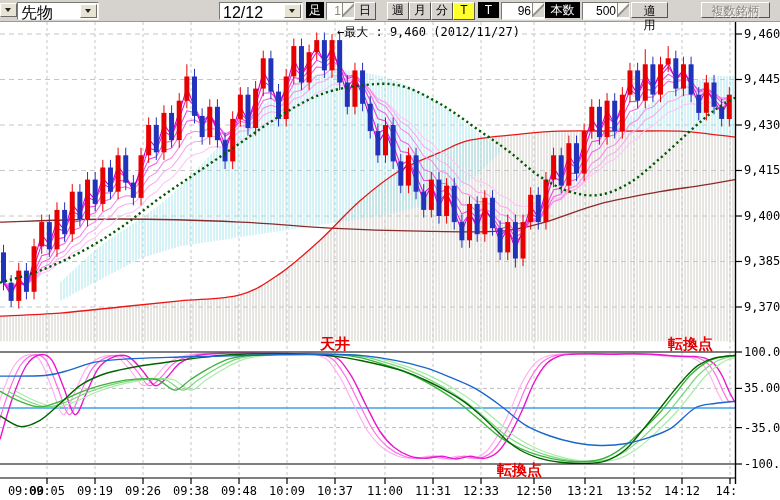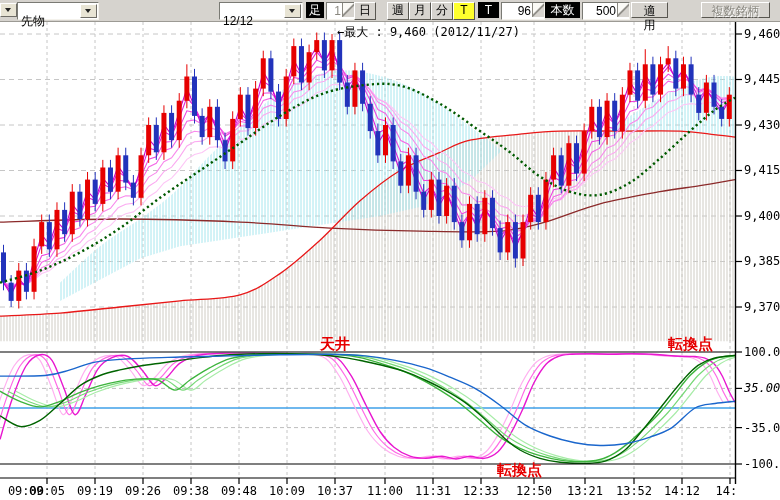--- a/index.html
+++ b/index.html
@@ -4,21 +4,21 @@
 <style>
   html,body{margin:0;padding:0;background:#fff;}
   .app{position:relative;width:780px;height:500px;overflow:hidden;background:#fff;
        font-family:"Liberation Sans","DejaVu Sans",sans-serif;}
   svg{position:absolute;left:0;top:0;}
   
   .toolbar{position:absolute;left:0;top:0;width:780px;height:21px;background:#d6d3ce;
            border-bottom:1px solid #9c9a94;z-index:50;}
   .combo{position:absolute;top:2px;height:16px;background:#fff;border:1px solid;
          border-color:#7a7a74 #f4f2ec #f4f2ec #7a7a74;}
-  .combo-text{position:absolute;left:3px;top:11px;font-size:12px;line-height:14px;color:#000;white-space:nowrap;}
+  .combo-text{position:absolute;left:3px;top:3px;font-size:16px;line-height:14px;color:#000;white-space:nowrap;}
   .combo-btn{position:absolute;right:1px;top:1px;width:15px;height:12px;background:#e8e4d4;
              border:1px solid;border-color:#fff #6e6c66 #6e6c66 #fff;text-align:center;}
   .combo-btn:after{content:"";position:absolute;left:4px;top:4px;border:3px solid transparent;border-top:4px solid #222;}
   .blk{position:absolute;top:2px;height:16px;background:#000;color:#fff;font-size:12px;
        line-height:16px;text-align:center;}
   .pbtn{position:absolute;top:2px;width:20px;height:16px;background:#d6d3ce;font-size:12px;
         line-height:14px;text-align:center;border:1px solid;border-color:#fff #585650 #585650 #fff;cursor:pointer;}
   .pbtn.active{background:#ffff2e;}
   .spin{position:absolute;top:2px;height:16px;background:#fff;border:1px solid;
         border-color:#7a7a74 #f4f2ec #f4f2ec #7a7a74;}
@@ -379,21 +379,21 @@
         <div class="axlbl" style="left: 744px; top: 27px; text-align: right;">9,460</div>
         <div class="axlbl" style="left: 744px; top: 72px;">9,445</div>
         <div class="axlbl" style="left: 744px; top: 118px;">9,430</div>
         <div class="axlbl" style="left: 744px; top: 163px;">9,415</div>
         <div class="axlbl" style="left: 744px; top: 209px;">9,400</div>
         <div class="axlbl" style="left: 744px; top: 254px;">9,385</div>
         <div class="axlbl" style="left: 744px; top: 300px;">9,370</div>
       </div>
     <div id="olabels">
         <div class="axlbl" style="left: 744px; top: 345px;">100.00</div>
-        <div class="axlbl" style="left: 744px; top: 381px; font-style: italic;">35.00</div>
+        <div class="axlbl" style="left: 744px; top: 381px;">35.00</div>
         <div class="axlbl" style="left: 744px; top: 421px;">-35.00</div>
         <div class="axlbl" style="left: 744px; top: 457px;">-100.00</div>
       </div>
     <div class="tlabels" id="tlabels">
         <div class="tlabel" style="left: 0px; text-align: right; width: 44px;">09:00</div>
         <div class="tlabel" style="left: 25px;">09:05</div>
         <div class="tlabel" style="left: 73px;">09:19</div>
         <div class="tlabel" style="left: 121px;">09:26</div>
         <div class="tlabel" style="left: 169px;">09:38</div>
         <div class="tlabel" style="left: 217px;">09:48</div>

